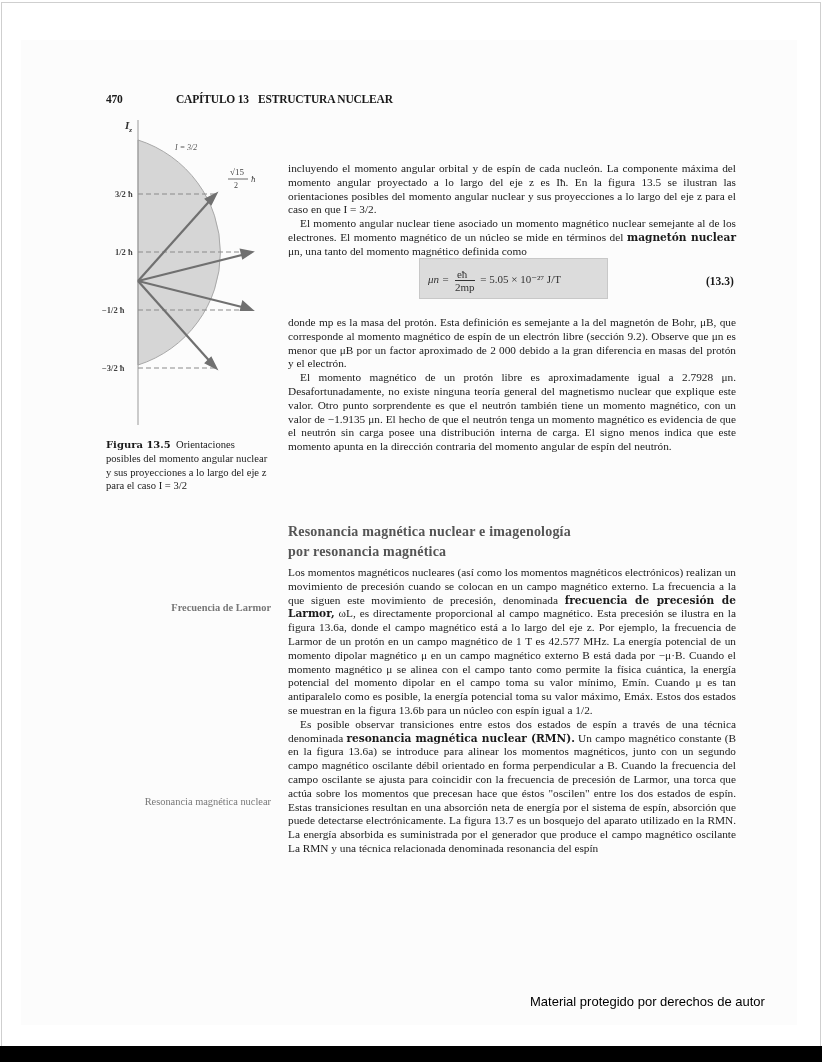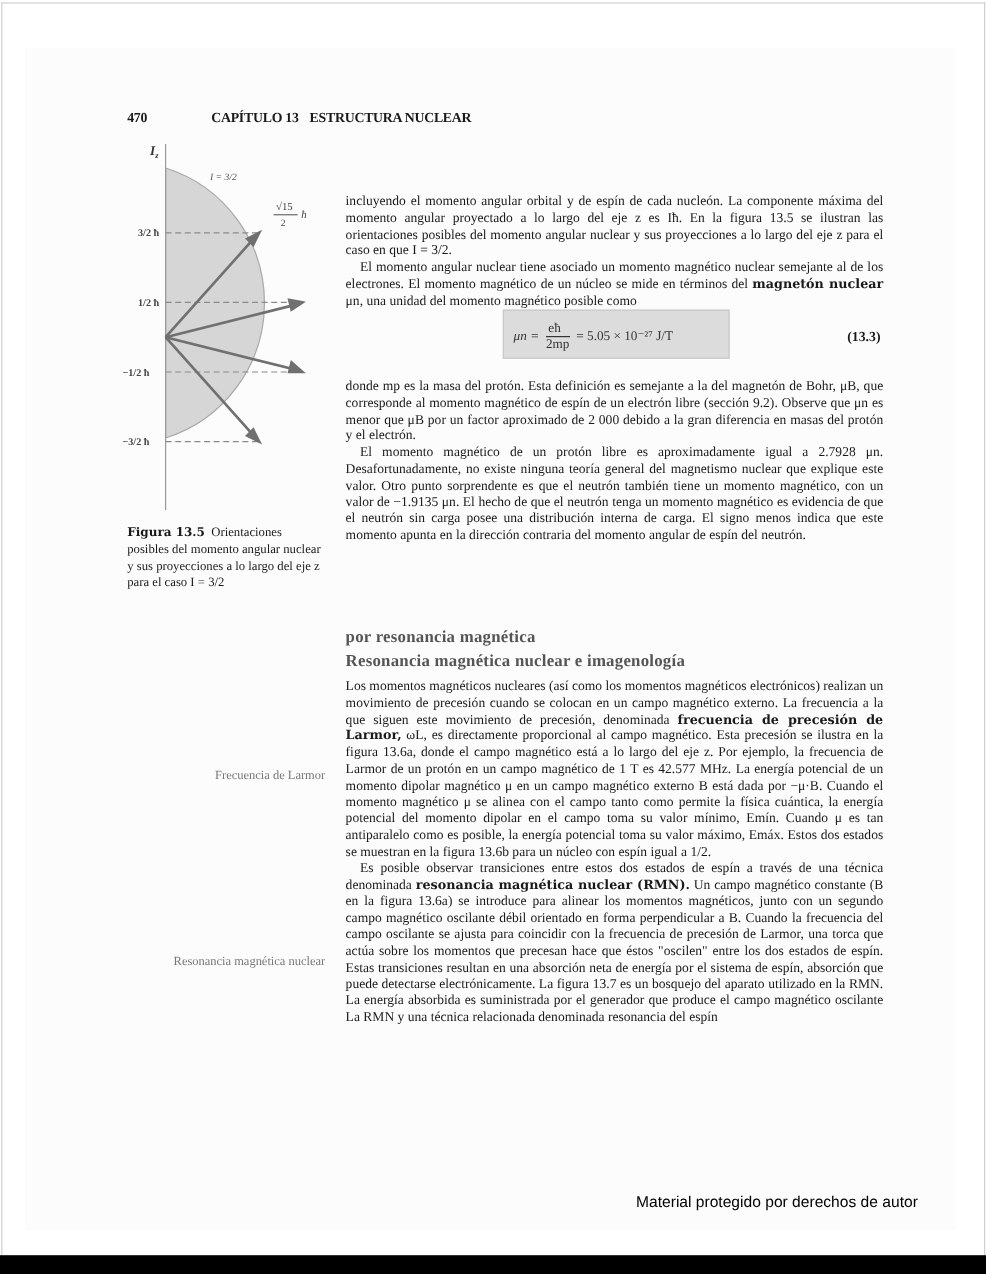--- a/index.html
+++ b/index.html
@@ -73,44 +73,44 @@
     <text x="2" y="256">−3/2 ħ</text>
   </g>
 </svg>
 
 <div class="caption">
   <b>Figura 13.5</b>&nbsp;&nbsp;<span>Orientaciones posibles del momento angular nuclear y sus proyecciones a lo largo del eje z para el caso I = 3/2</span>
 </div>
 
 <div class="body" style="top:122px;margin-top:40px;">
   <p>incluyendo el momento angular orbital y de espín de cada nucleón. La componente máxima del momento angular proyectado a lo largo del eje z es Iħ. En la figura 13.5 se ilustran las orientaciones posibles del momento angular nuclear y sus proyecciones a lo largo del eje z para el caso en que I = 3/2.</p>
-  <p class="indent"><span>El momento angular nuclear tiene asociado un momento magnético nuclear semejante al de los electrones. El momento magnético de un núcleo se mide en términos del </span><b class="bt">magnetón nuclear</b><span> μn, una unidad del momento magnético posible como</span></p>
+  <p class="indent"><span>El momento angular nuclear tiene asociado un momento magnético nuclear semejante al de los electrones. El momento magnético de un núcleo se mide en términos del </span><b class="bt">magnetón nuclear</b><span> μn, una tanto del momento magnético definida como</span></p>
 </div>
 
 <div class="eqbox"></div>
 <div class="eq">
   <i>μn =</i>
   <span class="frac"><span class="num">eħ</span><span>2mp</span></span>
   <span>= 5.05 × 10⁻²⁷ J/T</span>
 </div>
 <div class="eqnum">(13.3)</div>
 
 <div class="body" style="top:316px;">
   <p>donde mp es la masa del protón. Esta definición es semejante a la del magnetón de Bohr, μB, que corresponde al momento magnético de espín de un electrón libre (sección 9.2). Observe que μn es menor que μB por un factor aproximado de 2 000 debido a la gran diferencia en masas del protón y el electrón.</p>
   <p class="indent">El momento magnético de un protón libre es aproximadamente igual a 2.7928 μn. Desafortunadamente, no existe ninguna teoría general del magnetismo nuclear que explique este valor. Otro punto sorprendente es que el neutrón también tiene un momento magnético, con un valor de −1.9135 μn. El hecho de que el neutrón tenga un momento magnético es evidencia de que el neutrón sin carga posee una distribución interna de carga. El signo menos indica que este momento apunta en la dirección contraria del momento angular de espín del neutrón.</p>
 </div>
 
 <div class="sec-title">
+  <div>Resonancia magnética nuclear e imagenología</div>
   <div>por resonancia magnética</div>
-  <div>Resonancia magnética nuclear e imagenología</div>
 </div>
 
 <div class="body" style="top:566px;">
   <p><span>Los momentos magnéticos nucleares (así como los momentos magnéticos electrónicos) realizan un movimiento de precesión cuando se colocan en un campo magnético externo. La frecuencia a la que siguen este movimiento de precesión, denominada </span><b class="bt">frecuencia de precesión de Larmor,</b><span> ωL, es directamente proporcional al campo magnético. Esta precesión se ilustra en la figura 13.6a, donde el campo magnético está a lo largo del eje z. Por ejemplo, la frecuencia de Larmor de un protón en un campo magnético de 1 T es 42.577 MHz. La energía potencial de un momento dipolar magnético μ en un campo magnético externo B está dada por −μ·B. Cuando el momento magnético μ se alinea con el campo tanto como permite la física cuántica, la energía potencial del momento dipolar en el campo toma su valor mínimo, Emín. Cuando μ es tan antiparalelo como es posible, la energía potencial toma su valor máximo, Emáx. Estos dos estados se muestran en la figura 13.6b para un núcleo con espín igual a 1/2.</span></p>
   <p class="indent"><span>Es posible observar transiciones entre estos dos estados de espín a través de una técnica denominada </span><b class="bt">resonancia magnética nuclear (RMN).</b><span> Un campo magnético constante (B en la figura 13.6a) se introduce para alinear los momentos magnéticos, junto con un segundo campo magnético oscilante débil orientado en forma perpendicular a B. Cuando la frecuencia del campo oscilante se ajusta para coincidir con la frecuencia de precesión de Larmor, una torca que actúa sobre los momentos que precesan hace que éstos "oscilen" entre los dos estados de espín. Estas transiciones resultan en una absorción neta de energía por el sistema de espín, absorción que puede detectarse electrónicamente. La figura 13.7 es un bosquejo del aparato utilizado en la RMN. La energía absorbida es suministrada por el generador que produce el campo magnético oscilante La RMN y una técnica relacionada denominada resonancia del espín</span></p>
 </div>
 
-<div class="margin-note" style="top:641px;">Frecuencia de Larmor</div>
+<div class="margin-note" style="top:602px;font-weight:bold;">Frecuencia de Larmor</div>
 <div class="margin-note" style="top:796px;">Resonancia magnética nuclear</div>
 
 <div class="watermark">Material protegido por derechos de autor</div>
 
 <div class="blackbar"></div>
 
 </body></html>

